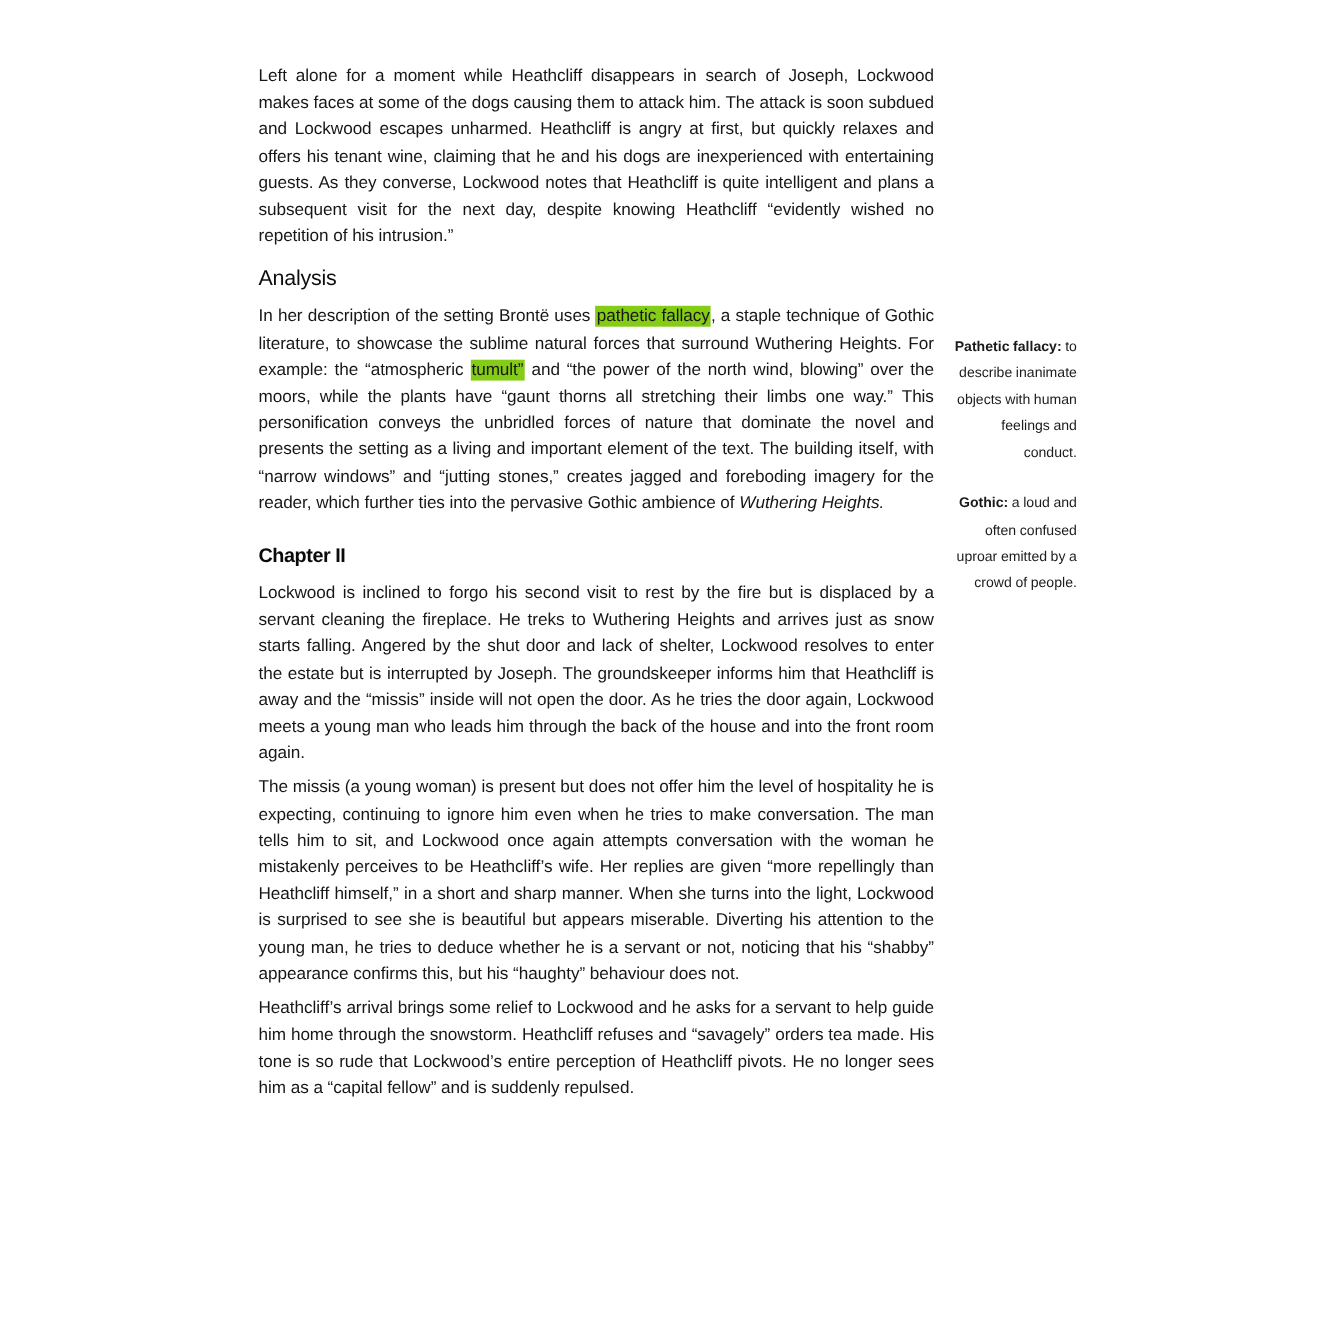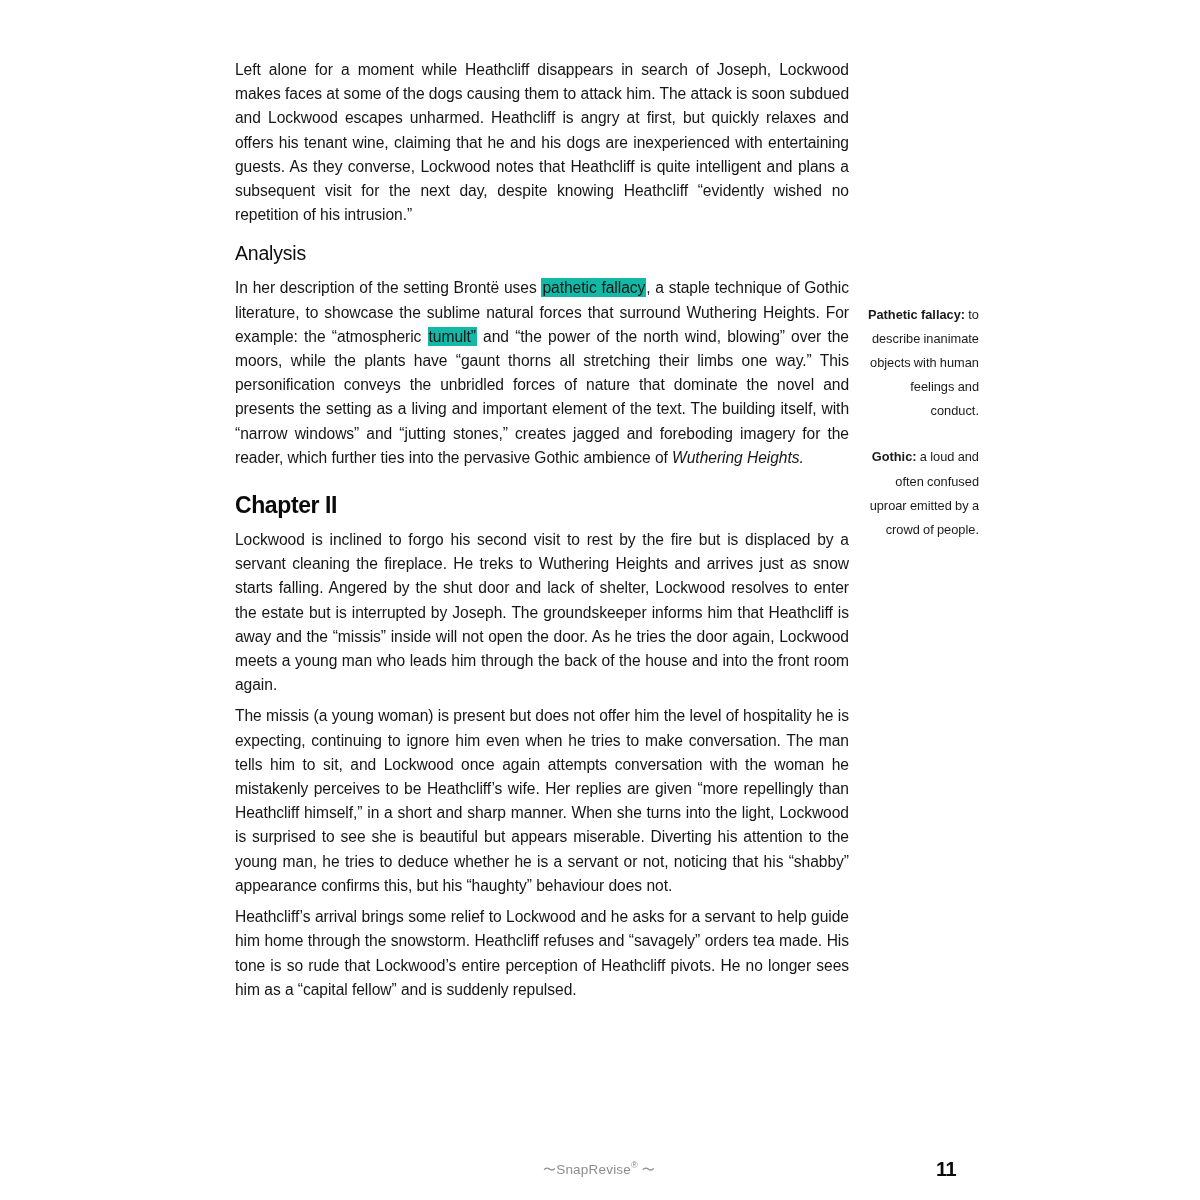--- a/index.html
+++ b/index.html
@@ -41,31 +41,31 @@
 
   .h-analysis {
     font-size: 19.5px;
     font-weight: normal;
     line-height: 24px;
     margin: 14px 0 11px 0;
     color: #0d0d0d;
     letter-spacing: -0.2px;
   }
   .h-chapter {
-    font-size: 23px;
+    font-size: 18px;
     font-weight: bold;
     line-height: 30px;
     margin: 20px 0 8px 0;
     color: #0a0a0a;
     letter-spacing: -0.4px;
   }
   b, .b { font-weight: normal; }
   i, .i { font-style: italic; }
   .hl {
-    background: #14b8a6;
+    background: #84cc16;
     padding: 1px 1px;
   }
   
   .margin-col {
     position: absolute;
     left: 861px;
     top: 303px;
     width: 118px;
   }
   .gloss {
@@ -130,20 +130,14 @@
     <p class="para">The missis (a young woman) is present but does not offer him the level of hospitality he is expecting, continuing to ignore him even when he tries to make conversation.   The man tells him to sit, and Lockwood once again attempts conversation with the woman he mistakenly perceives to be Heathcliff’s wife.  Her replies are given “more repellingly than Heathcliff himself,” in a short and sharp manner.   When she turns into the light, Lockwood is surprised to see she is beautiful but appears miserable. Diverting his attention to the young man, he tries to deduce whether he is a servant or not, noticing that his “shabby” appearance confirms this, but his “haughty” behaviour does not.</p>
     <p class="para">Heathcliff’s arrival brings some relief to Lockwood and he asks for a servant to help guide him home through the snowstorm.   Heathcliff refuses and “savagely” orders tea made.   His tone is so rude that Lockwood’s entire perception of Heathcliff pivots.  He no longer sees him as a “capital fellow” and is suddenly repulsed.</p>
 
   </div>
 
   <div class="margin-col">
     <p class="gloss"><span class="term">Pathetic fallacy:</span><span> to describe inanimate objects with human feelings and conduct.</span></p>
     <p class="gloss"><span class="term">Gothic:</span><span> a loud and often confused uproar emitted by a crowd of people.</span></p>
   </div>
 
-  <div class="footer">
-    <div class="brand"><span class="tilde">〜</span><span>SnapRevise</span><span class="reg">®</span>
-      <span class="tilde">〜</span>
-    </div>
-    <div class="page-num">11</div>
-  </div>
 
 </div>
 
 </body></html>

